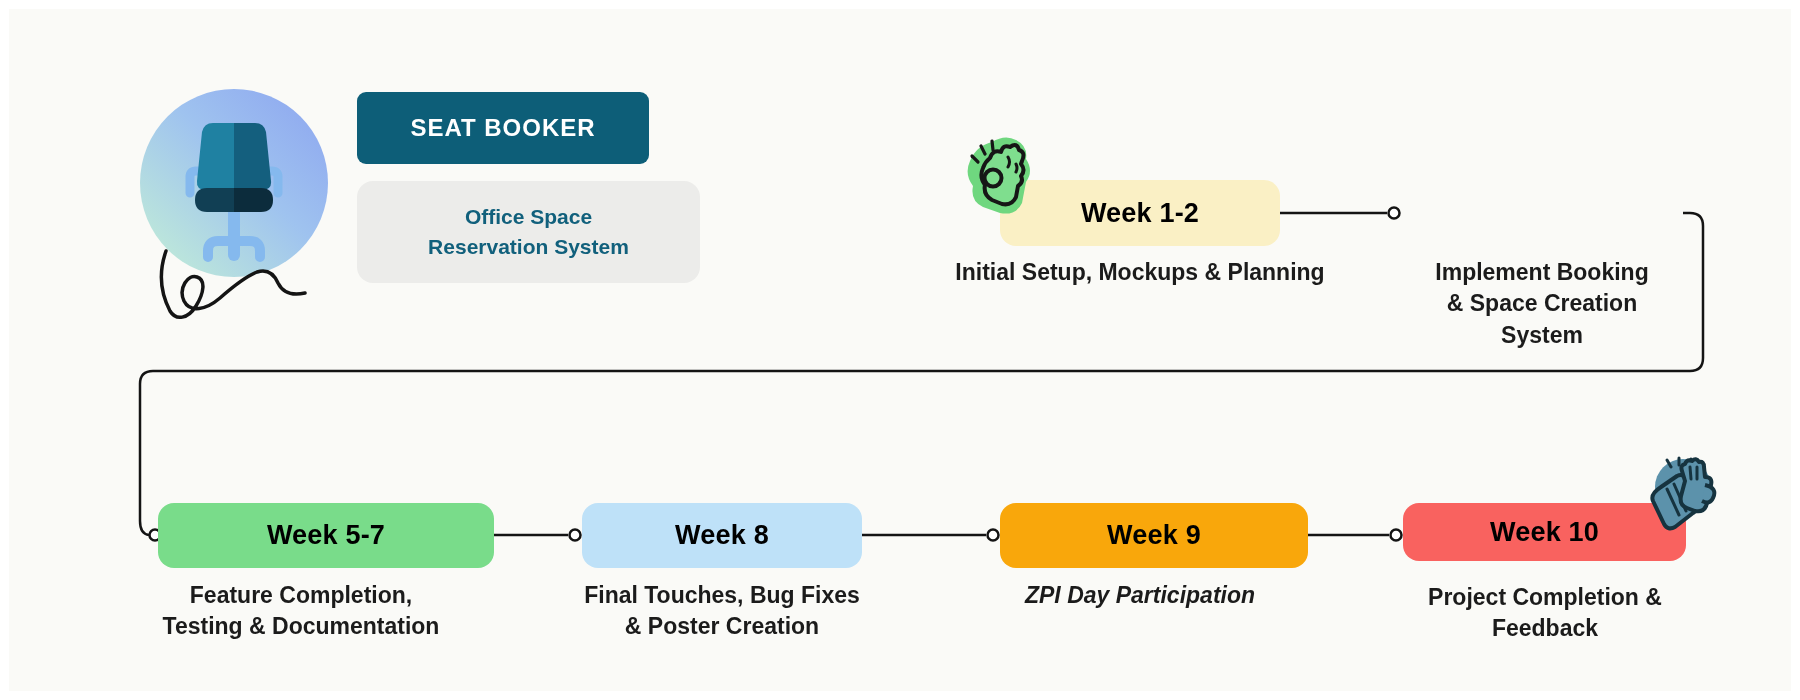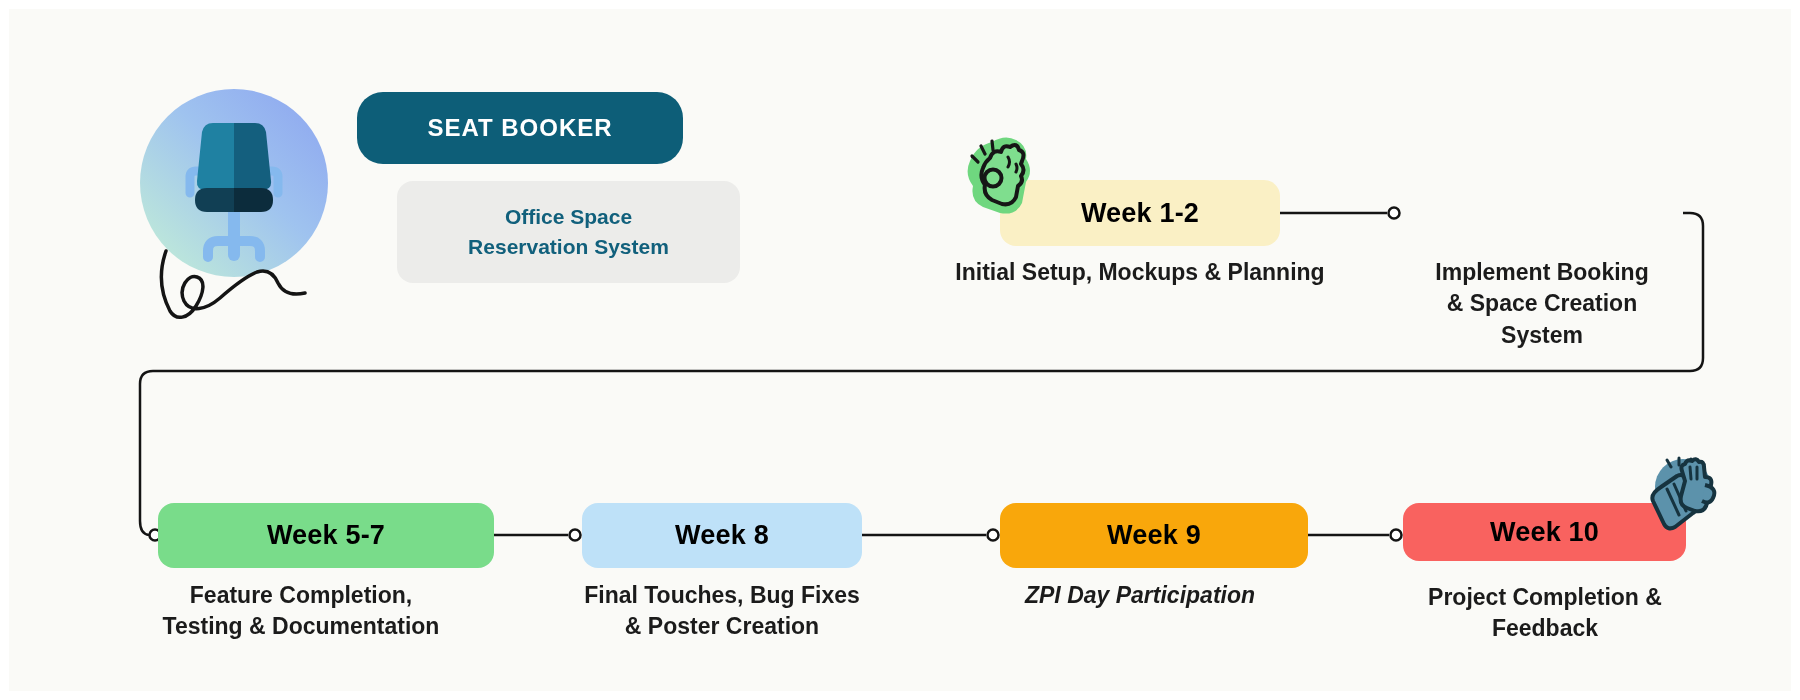--- a/index.html
+++ b/index.html
@@ -10,25 +10,25 @@
   
   #connectors{position:absolute;inset:0;z-index:1;}
 
   
   #logo-circle{position:absolute;left:140px;top:89px;width:188px;height:188px;border-radius:50%;
     background:linear-gradient(to bottom left,#8CA4F0 0%,#9FC3EF 45%,#C5F1D5 100%);z-index:2;}
   #chair{position:absolute;left:140px;top:89px;width:188px;height:188px;z-index:3;}
   #squiggle{position:absolute;left:126px;top:236px;width:205px;height:90px;z-index:3;}
 
   
-  #badge{position:absolute;left:357px;top:92px;width:326px;height:72px;border-radius:26px;
+  #badge{position:absolute;left:357px;top:92px;width:292px;height:72px;border-radius:9px;
     display:flex;align-items:center;justify-content:center;z-index:2;}
   #badge .t{font-weight:800;font-size:24px;letter-spacing:1px;}
   #subtitle-box{position:absolute;left:357px;top:181px;width:343px;height:102px;border-radius:16px;
-    display:flex;flex-direction:column;align-items:center;justify-content:center;z-index:2;margin-left:40px;}
+    display:flex;flex-direction:column;align-items:center;justify-content:center;z-index:2;}
   #subtitle-box .s{font-weight:700;font-size:21px;line-height:1.45;text-align:center;}
 
   
   .box{position:absolute;height:66px;border-radius:16px;display:flex;align-items:center;
        justify-content:center;z-index:2;}
   .box .label{font-weight:800;font-size:27px;color:#000000;letter-spacing:.2px;}
   .desc{position:absolute;transform:translateX(-50%);text-align:center;white-space:pre-line;
         font-weight:700;font-size:23px;line-height:1.36;color:#1b1b1b;z-index:2;}
 
   #b1{left:1000px;top:180px;width:280px;}

